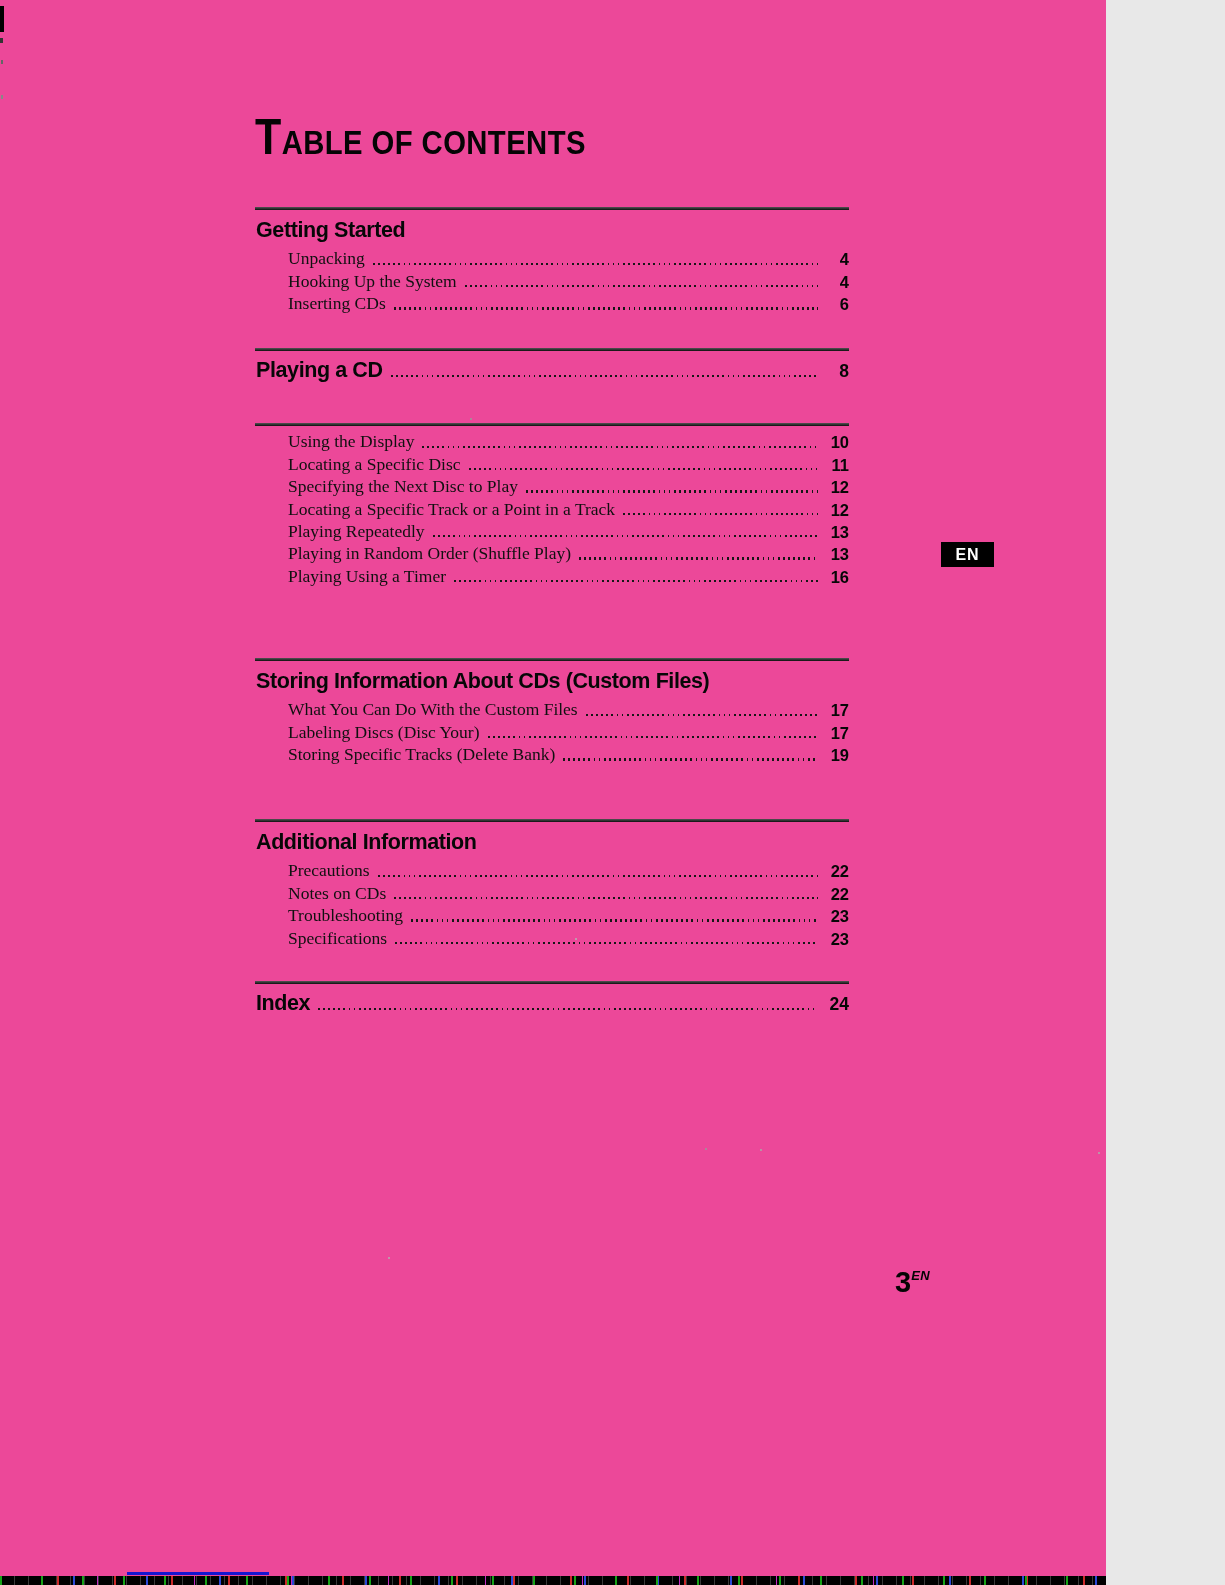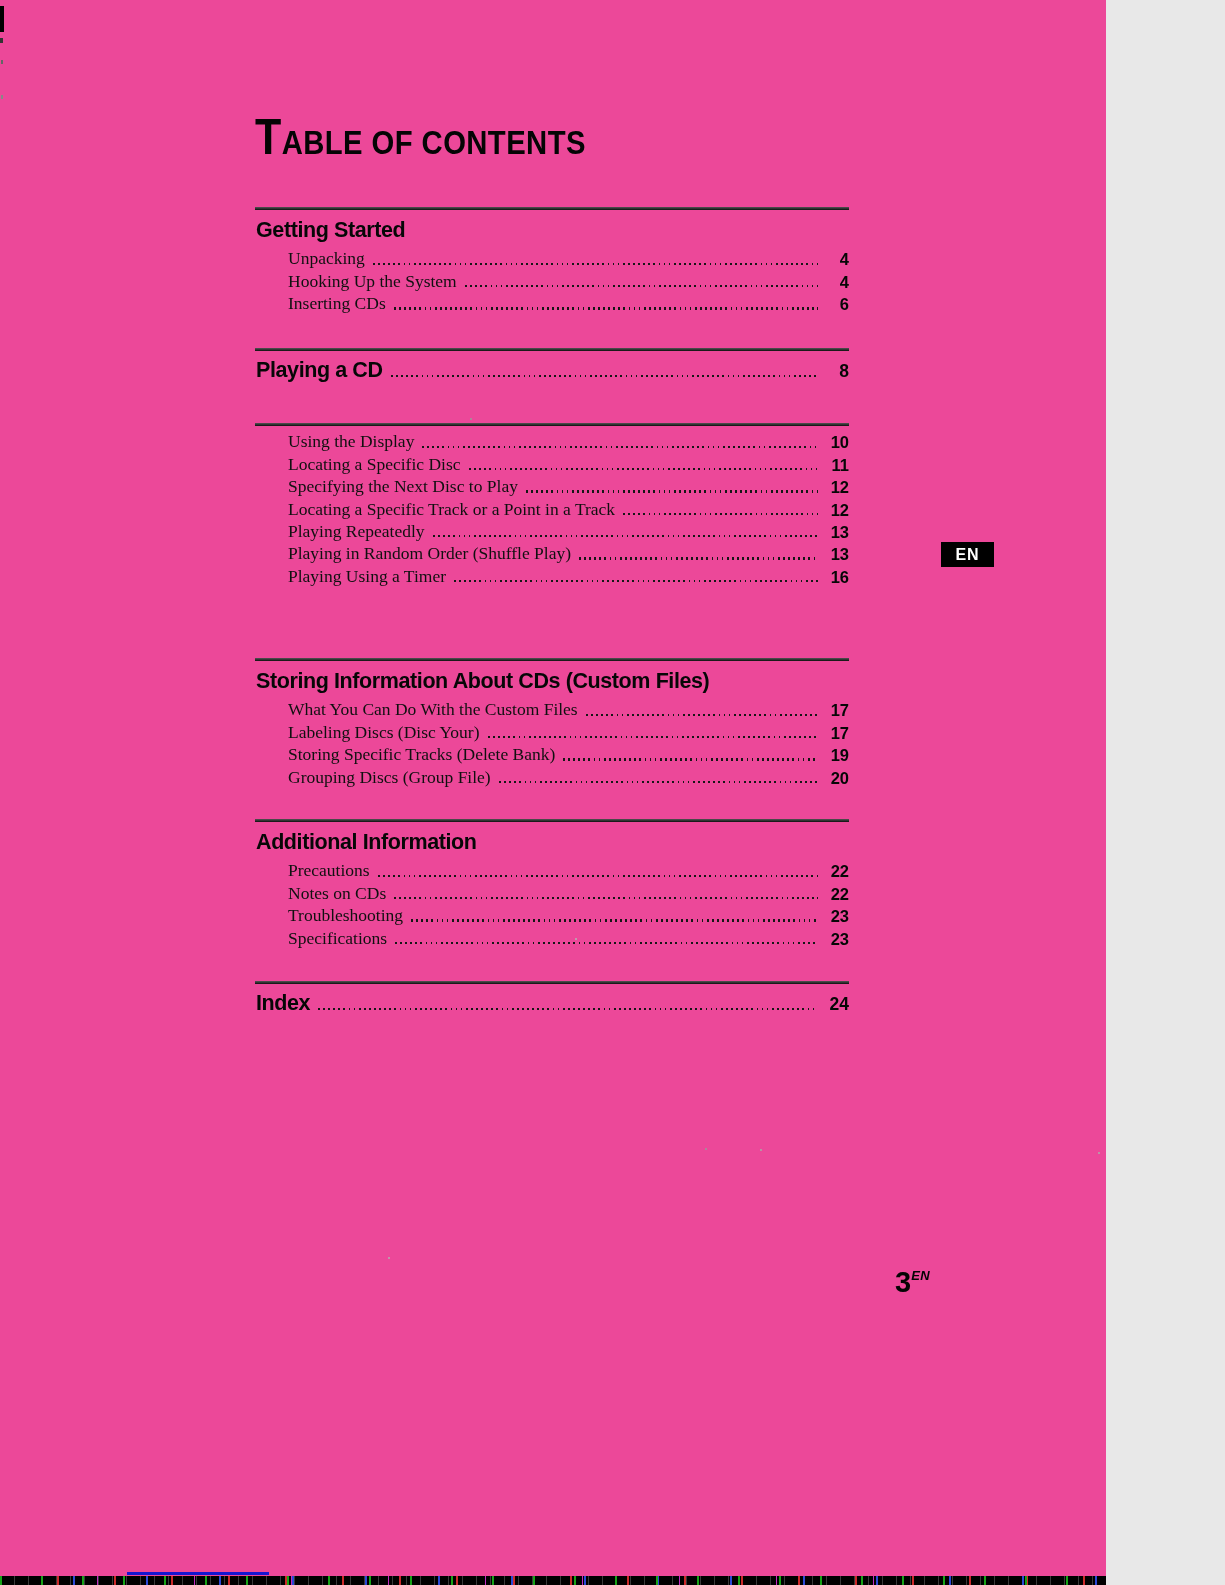--- a/index.html
+++ b/index.html
@@ -172,25 +172,20 @@
       <li class="entry">
         <span class="lbl">Labeling Discs (Disc Your)</span>
         <span class="dots"></span>
         <span class="pg">17</span>
       </li>
       <li class="entry">
         <span class="lbl">Storing Specific Tracks (Delete Bank)</span>
         <span class="dots"></span>
         <span class="pg">19</span>
       </li>
-      <li class="entry">
-        <span class="lbl">Grouping Discs (Group File)</span>
-        <span class="dots"></span>
-        <span class="pg">20</span>
-      </li>
     </ul>
   </section>
 
   <section class="toc-section sec-4">
     <div class="rule"></div>
     <h2 class="sec-title">Additional Information</h2>
     <ul class="entries">
       <li class="entry">
         <span class="lbl">Precautions</span>
         <span class="dots"></span>

